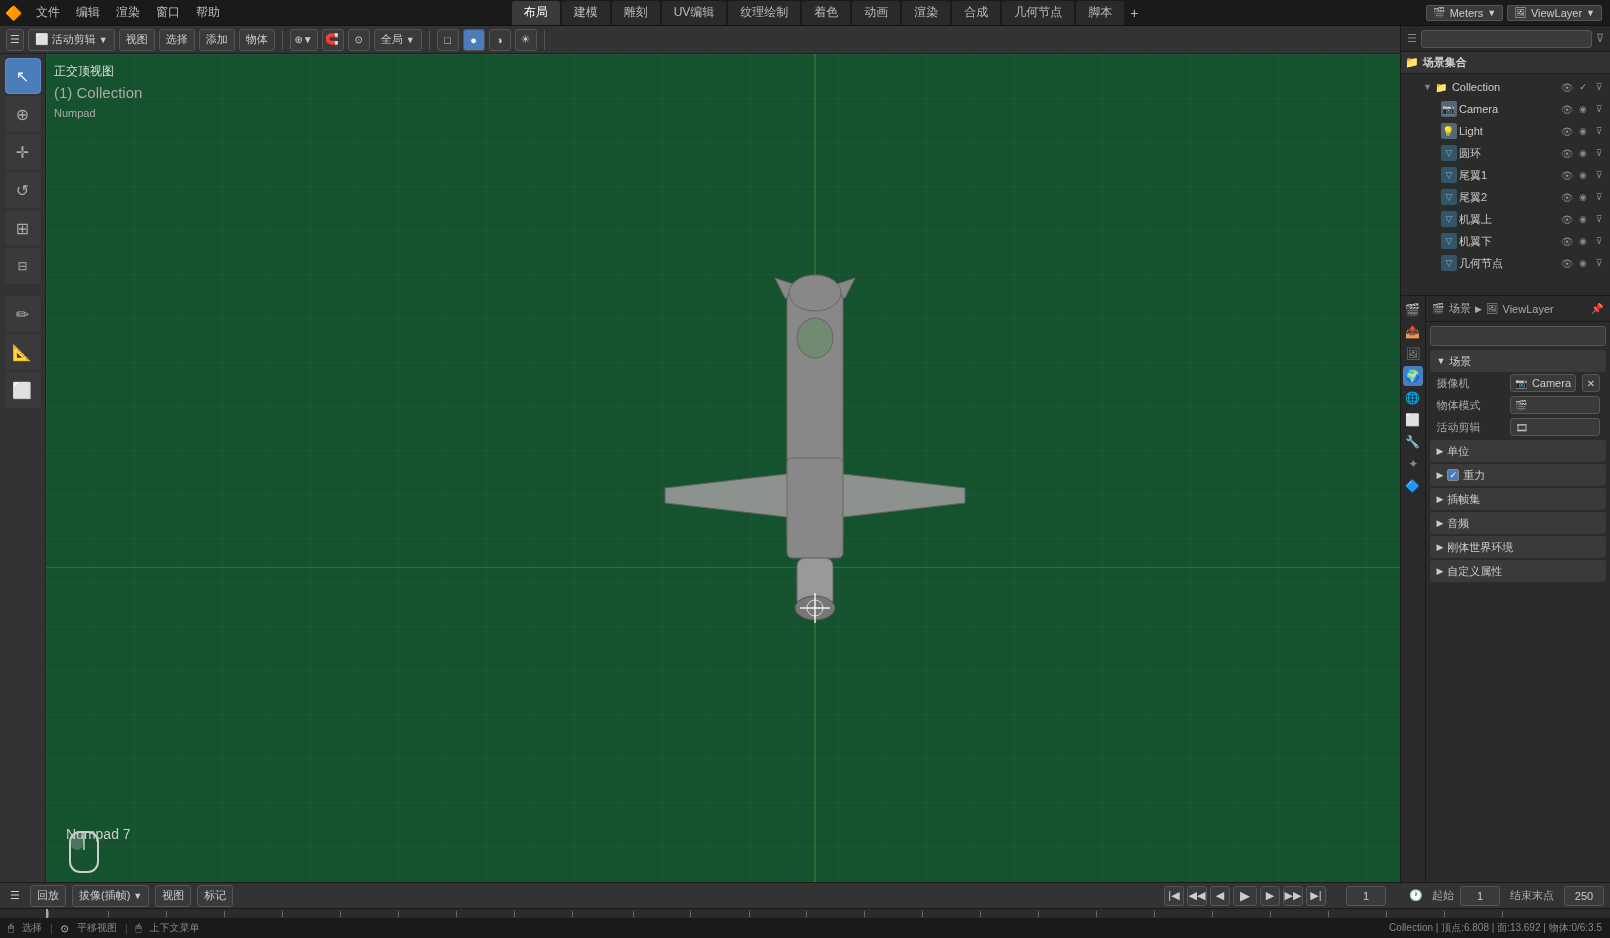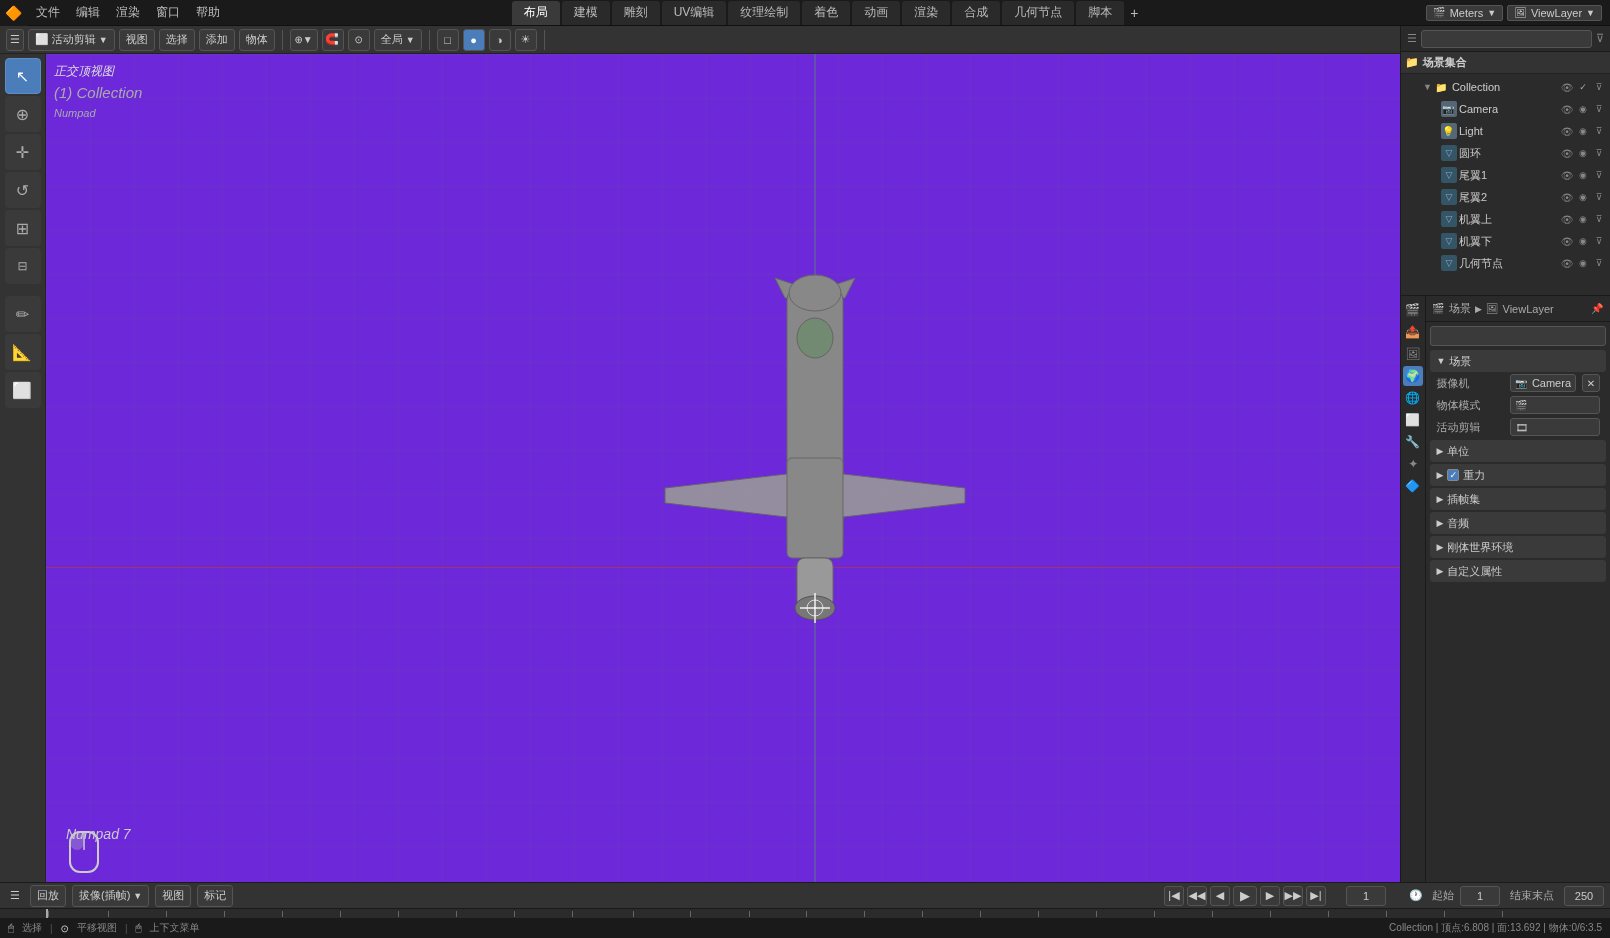--- a/index.html
+++ b/index.html
@@ -167,23 +167,22 @@
       color: #fff;
     }
 
     
     .viewport {
       position: absolute;
       top: 54px;
       left: 46px;
       right: 26px;
       bottom: 56px;
-      background: #6d28d9;
+      background: #14532d;
       overflow: hidden;
-      font-style: italic;
     }
 
     
     .viewport-grid {
       position: absolute;
       top: 0; left: 0; right: 0; bottom: 0;
       background-image:
         linear-gradient(rgba(100,100,100,0.15) 1px, transparent 1px),
         linear-gradient(90deg, rgba(100,100,100,0.15) 1px, transparent 1px);
       background-size: 44px 44px;

